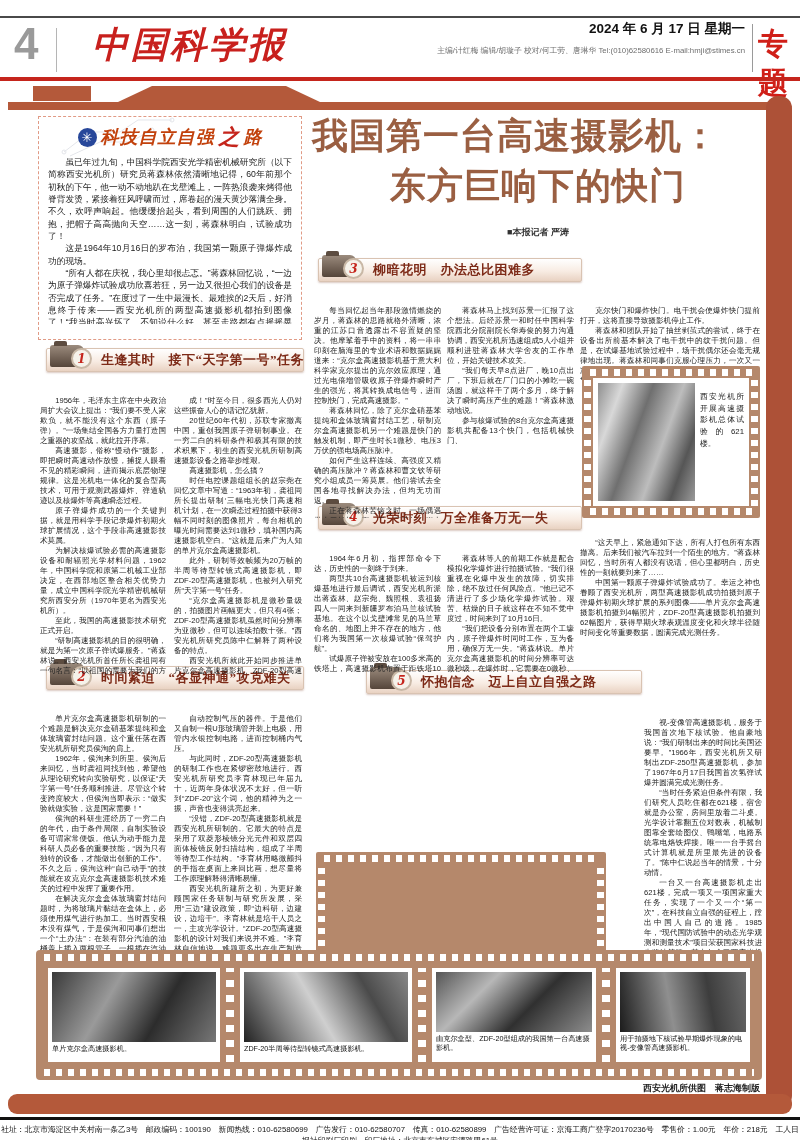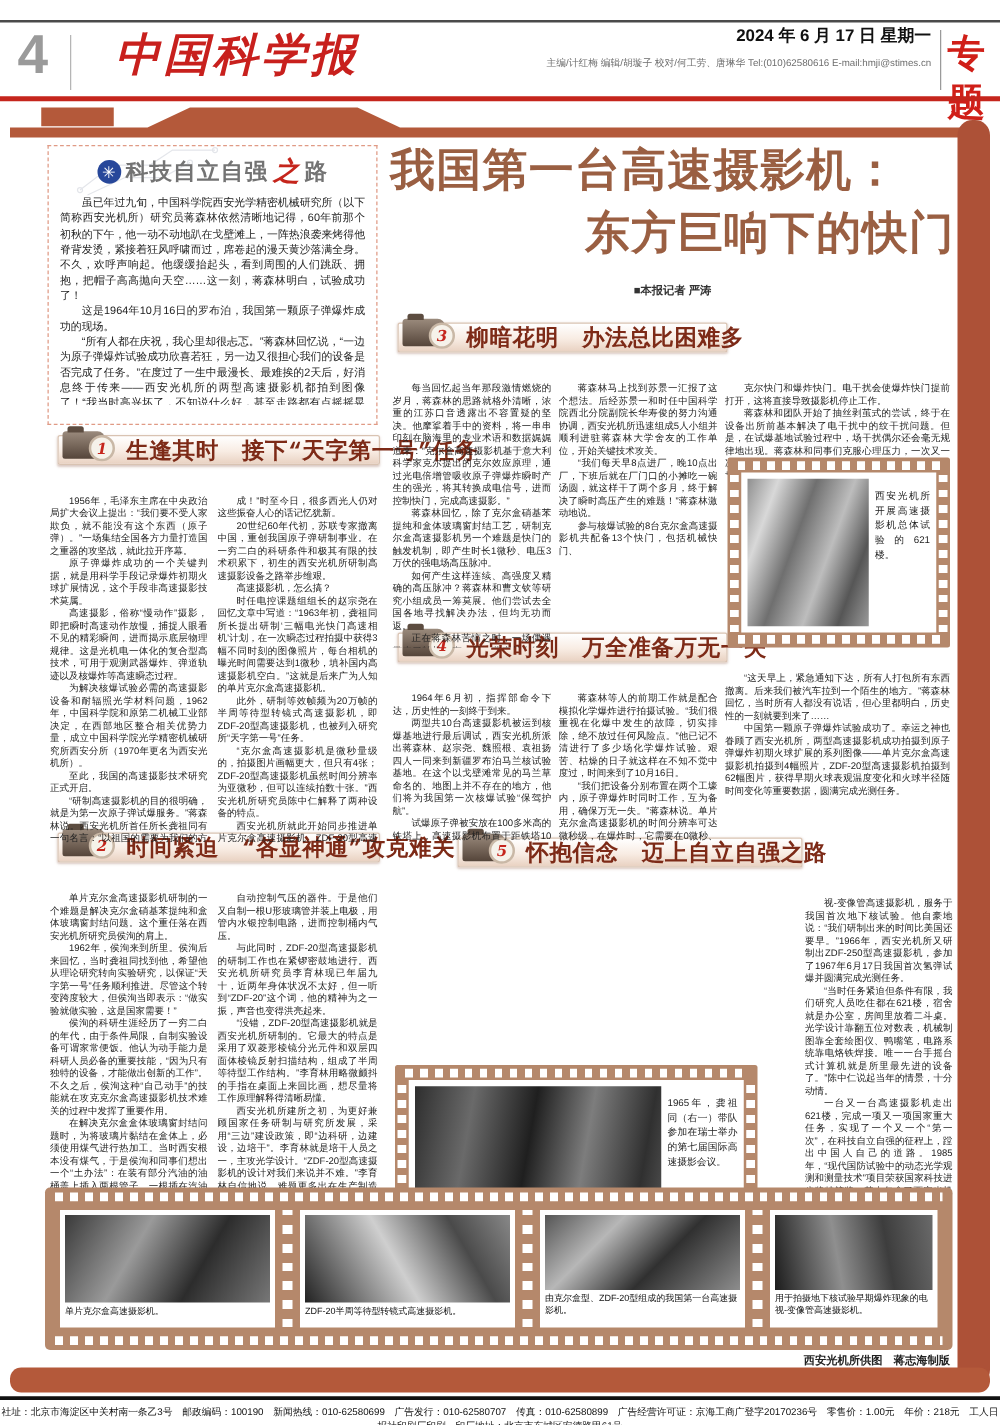--- a/index.html
+++ b/index.html
@@ -14,35 +14,35 @@
   #staffline{top:45px;left:280px;width:465px;text-align:right;font-size:7.8px;color:#6e6e6e;}
   #hdrdiv{top:24px;left:752px;width:1px;height:48px;background:#9a9a9a;}
   #seclabel{top:24px;left:758px;font-size:30px;font-weight:bold;color:#d01f18;line-height:1.3;}
   #redline{top:77px;left:0;width:800px;height:4px;background:#c5251c;}
   
   #frame-svg{top:0;left:0;}
   
   #lede-box{top:116px;left:38px;width:264px;height:224px;border:1px dashed #e09a85;padding:6px 9px;box-sizing:border-box;}
   #badge-row{display:flex;align-items:center;justify-content:center;gap:4px;margin-bottom:5px;}
   .badge-icon{width:19px;height:19px;border-radius:50%;background:#27479a;color:#fff;font-size:13px;line-height:19px;text-align:center;}
-  .badge-blue{font-size:18px;font-weight:bold;color:#737373;letter-spacing:1px;}
+  .badge-blue{font-size:18px;font-weight:bold;color:#c2410c;letter-spacing:1px;font-style:italic;}
   .badge-red{font-size:21px;font-weight:bold;color:#c5251c;font-family:"DejaVu Serif",serif;font-style:italic;}
   #lede-text{font-size:8.7px;line-height:1.42;text-align:justify;color:#222;overflow:hidden;height:168px;}
   #lede-text p{margin:0;text-indent:2em;}
   #circuit{top:112px;left:60px;opacity:.5;}
   
   #hl1{top:112px;left:312px;width:452px;font-size:36px;font-weight:bold;color:#9a5f42;letter-spacing:1px;}
-  #hl2{top:162px;left:312px;width:452px;font-size:36px;font-weight:bold;color:#9a5f42;text-align:right;letter-spacing:1px;}
+  #hl2{top:162px;left:312px;width:452px;font-size:36px;font-weight:bold;color:#9a5f42;text-align:center;letter-spacing:1px;}
   #byline{top:226px;left:312px;width:452px;text-align:center;font-size:9px;color:#333;font-weight:bold;}
   
   .sec-h{display:flex;align-items:center;height:24px;background:linear-gradient(180deg,#ffffff 0%,#f8ece3 55%,#e9d2c2 100%);border:1px solid #d9c3b2;border-radius:2px;box-shadow:0 1px 2px rgba(150,100,80,.35);box-sizing:border-box;}
   .cam{width:34px;height:22px;margin-top:-8px;margin-left:3px;background:linear-gradient(180deg,#9b8b7d,#55453a);border-radius:3px 6px 2px 2px;position:relative;flex:none;}
   .cam::before{content:"";position:absolute;top:-4px;left:4px;width:13px;height:5px;background:#5c4c40;border-radius:2px 2px 0 0;}
   .num{position:absolute;right:-8px;top:3px;width:17px;height:17px;background:#f6f2ea;border:2px solid #c9b8a6;border-radius:50%;color:#c5251c;font-family:"DejaVu Serif",serif;font-style:italic;font-weight:bold;font-size:12px;display:flex;align-items:center;justify-content:center;}
-  .sec-title{margin-left:17px;font-weight:bold;font-size:18px;color:#7d2a17;letter-spacing:.5px;font-family:Liberation Mono, monospace;white-space:nowrap;}
+  .sec-title{margin-left:17px;font-weight:bold;font-size:13px;color:#7d2a17;letter-spacing:.5px;font-family:Liberation Serif, serif;white-space:nowrap;}
   #s1h{top:348px;left:46px;width:258px;}
   #s2h{top:666px;left:46px;width:258px;}
   #s3h{top:258px;left:318px;width:264px;}
   #s4h{top:506px;left:318px;width:264px;}
   #s5h{top:670px;left:366px;width:276px;}
   
   .col{font-size:7.6px;line-height:1.32;text-align:justify;color:#222;overflow:hidden;margin-top:16px;}
   .col p{margin:0;text-indent:2em;}
   #s1c1{top:380px;left:40px;width:126px;height:278px;}
   #s1c2{top:380px;left:174px;width:128px;height:278px;}
@@ -163,22 +163,22 @@
 </div>
 <div class="abs sec-h" id="s5h">
   <span class="cam">
       <span class="num">5</span>
     </span>
   <span class="sec-title">怀抱信念　迈上自立自强之路</span>
 </div>
 
 <div class="abs col" id="s1c1">
     <p>1956年，毛泽东主席在中央政治局扩大会议上提出：“我们要不受人家欺负，就不能没有这个东西（原子弹）。”一场集结全国各方力量打造国之重器的攻坚战，就此拉开序幕。</p>
+    <p>高速摄影，俗称“慢动作”摄影，即把瞬时高速动作放慢，捕捉人眼看不见的精彩瞬间，进而揭示底层物理规律。这是光机电一体化的复合型高技术，可用于观测武器爆炸、弹道轨迹以及核爆炸等高速瞬态过程。</p>
     <p>原子弹爆炸成功的一个关键判据，就是用科学手段记录爆炸初期火球扩展情况，这个手段非高速摄影技术莫属。</p>
-    <p>高速摄影，俗称“慢动作”摄影，即把瞬时高速动作放慢，捕捉人眼看不见的精彩瞬间，进而揭示底层物理规律。这是光机电一体化的复合型高技术，可用于观测武器爆炸、弹道轨迹以及核爆炸等高速瞬态过程。</p>
     <p>为解决核爆试验必需的高速摄影设备和耐辐照光学材料问题，1962年，中国科学院和原第二机械工业部决定，在西部地区整合相关优势力量，成立中国科学院光学精密机械研究所西安分所（1970年更名为西安光机所）。</p>
     <p>至此，我国的高速摄影技术研究正式开启。</p>
     <p>“研制高速摄影机的目的很明确，就是为第一次原子弹试爆服务。”蒋森林说。西安光机所首任所长龚祖同有一句名言：“以祖国的需要为我们的方向。”研制我国第一台高速摄影机，就是西安光机所成立之初的首要任务。西安光机所首任党委书记苏景一在动员大会上振臂高呼：“这是我们所的‘天字第一号’任务。为国出力的时候到了，我们砸锅卖铁也要完</p>
   </div>
 <div class="abs col" id="s1c2">
     <p>成！”时至今日，很多西光人仍对这些振奋人心的话记忆犹新。</p>
     <p>20世纪60年代初，苏联专家撤离中国，重创我国原子弹研制事业。在一穷二白的科研条件和极其有限的技术积累下，初生的西安光机所研制高速摄影设备之路举步维艰。</p>
     <p>高速摄影机，怎么搞？</p>
     <p>时任电控课题组组长的赵宗尧在回忆文章中写道：“1963年初，龚祖同所长提出研制‘三幅电光快门高速相机’计划，在一次瞬态过程拍摄中获得3幅不同时刻的图像照片，每台相机的曝光时间需要达到1微秒，填补国内高速摄影机空白。”这就是后来广为人知的单片克尔盒高速摄影机。</p>
     <p>此外，研制等效帧频为20万帧的半周等待型转镜式高速摄影机，即ZDF-20型高速摄影机，也被列入研究所“天字第一号”任务。</p>
@@ -247,24 +247,20 @@
     <div class="photo ph-building"></div>
     <div class="film-cap">西安光机所开展高速摄影机总体试验的621楼。</div>
   </div>
 </div>
 
 <div class="abs film" id="photo1965">
   <span class="sp t"></span>
   <span class="sp b"></span>
   <span class="sp l"></span>
   <span class="sp r"></span>
-  <div class="inner">
-    <div class="photo ph-group"></div>
-    <div class="film-cap">1965年，龚祖同（右一）带队参加在瑞士举办的第七届国际高速摄影会议。</div>
-  </div>
 </div>
 
 <div class="abs" id="strip">
   <span class="sp t"></span>
   <span class="sp b"></span>
   <div class="cell" style="left:12px;width:172px;">
     <div class="cphoto ph-cam1" style="height:70px;"></div>
     <div class="ccap">单片克尔盒高速摄影机。</div>
   </div>
   <div class="vsp" style="left:190px;"></div>

